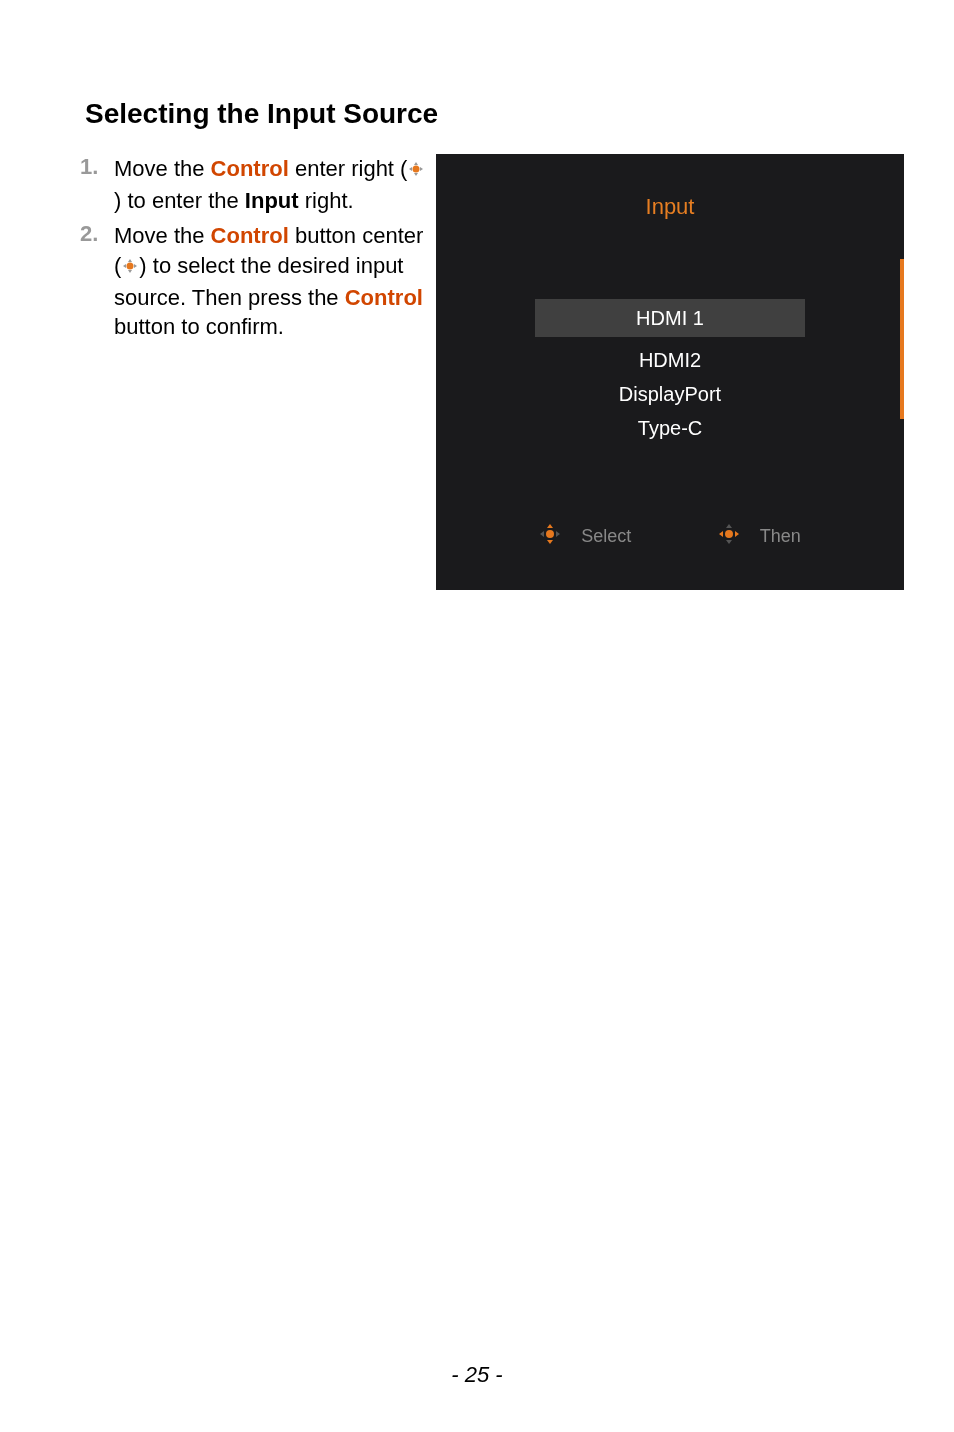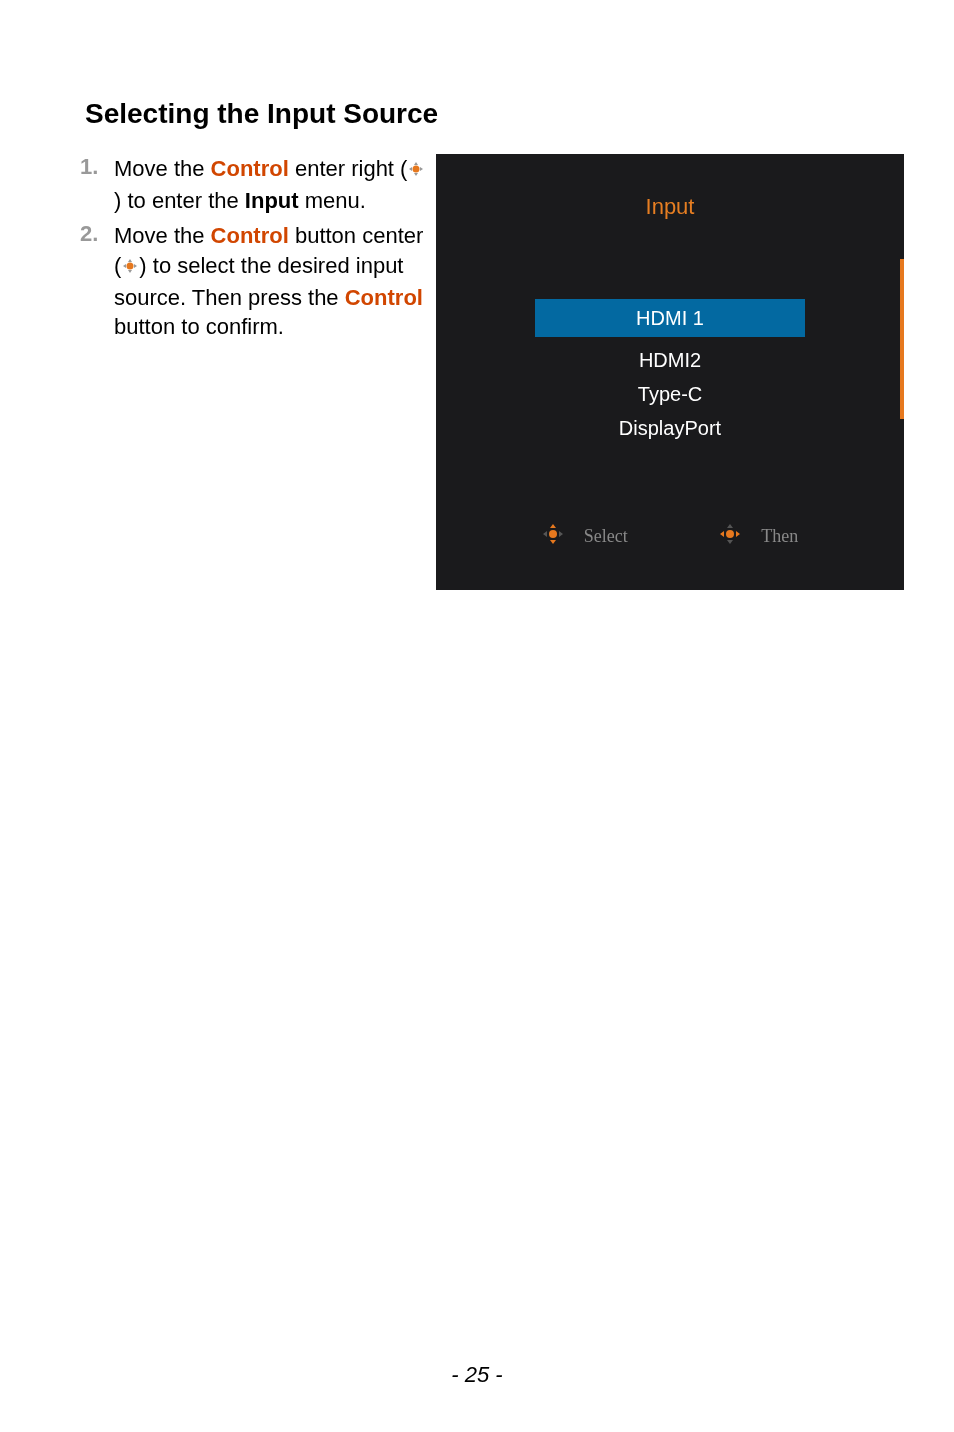--- a/index.html
+++ b/index.html
@@ -98,21 +98,21 @@
     top: 145px;
     left: 0; right: 0;
   }
   .osd-opt {
     text-align: center;
     font-size: 20px;
     color: #ffffff;
     line-height: 34px;
   }
   .osd-opt.selected {
-    background: #0369a1;
+    background: #404040;
     color: #fff;
     width: 270px;
     margin: 0 auto 6px auto;
     line-height: 38px;
   }
   .osd-side-bar {
     position: absolute;
     right: 0;
     top: 105px;
     width: 4px;
@@ -126,21 +126,20 @@
     display: flex;
     justify-content: space-around;
     padding: 0 60px;
   }
   .osd-hint {
     display: flex;
     align-items: center;
     gap: 20px;
     color: #888;
     font-size: 18px;
-    font-family: Liberation Serif, serif;
   }
   .page-number {
     position: absolute;
     bottom: 44px;
     left: 0; right: 0;
     text-align: center;
     font-size: 22px;
     color: #000;
     font-style: italic;
   }
@@ -155,21 +154,21 @@
 
   <div class="content-row">
     <div class="text-col">
 
       <div class="list-item">
         <div class="list-num">1.</div>
         <div class="list-body">
           <span>Move the </span><span class="kw-red">Control</span><span> enter right (</span><span class="inline-icon"><svg width="18" height="18" viewBox="0 0 18 18">
                 <circle cx="9" cy="9" r="3.5" fill="#e6781e"></circle>
                 <path d="M 9 2 L 7 5 L 11 5 Z M 9 16 L 7 13 L 11 13 Z M 2 9 L 5 7 L 5 11 Z M 16 9 L 13 7 L 13 11 Z" fill="#999"></path>
-              </svg></span><span>) to enter the </span><span class="kw-bold">Input</span><span> menu.</span>
+              </svg></span><span>) to enter the </span><span class="kw-bold">Input</span><span> right.</span>
         </div>
       </div>
 
       <div class="list-item">
         <div class="list-num">2.</div>
         <div class="list-body">
           <span>Move the </span><span class="kw-red">Control</span><span> button center (</span><span class="inline-icon"><svg width="18" height="18" viewBox="0 0 18 18">
                 <circle cx="9" cy="9" r="3.5" fill="#e6781e"></circle>
                 <path d="M 9 2 L 7 5 L 11 5 Z M 9 16 L 7 13 L 11 13 Z M 2 9 L 5 7 L 5 11 Z M 16 9 L 13 7 L 13 11 Z" fill="#999"></path>
               </svg></span><span>) to select the desired input source. Then press the </span><span class="kw-red">Control</span><span> button to confirm.</span>
@@ -178,22 +177,22 @@
 
     </div>
 
     <div class="osd-col">
       <div class="osd-panel">
         <div class="osd-title">Input</div>
         <div class="osd-side-bar"></div>
         <div class="osd-options">
           <div class="osd-opt selected">HDMI 1</div>
           <div class="osd-opt">HDMI2</div>
+          <div class="osd-opt">DisplayPort</div>
           <div class="osd-opt">Type-C</div>
-          <div class="osd-opt">DisplayPort</div>
         </div>
         <div class="osd-hints">
           <div class="osd-hint">
             <span><svg width="22" height="22" viewBox="0 0 22 22">
                   <circle cx="11" cy="11" r="4" fill="#e6781e"></circle>
                   <path d="M 11 1 L 8 5 L 14 5 Z M 11 21 L 8 17 L 14 17 Z" fill="#e6781e"></path>
                   <path d="M 1 11 L 5 8 L 5 14 Z M 21 11 L 17 8 L 17 14 Z" fill="#555"></path>
                 </svg></span>
             <span>Select</span>
           </div>

